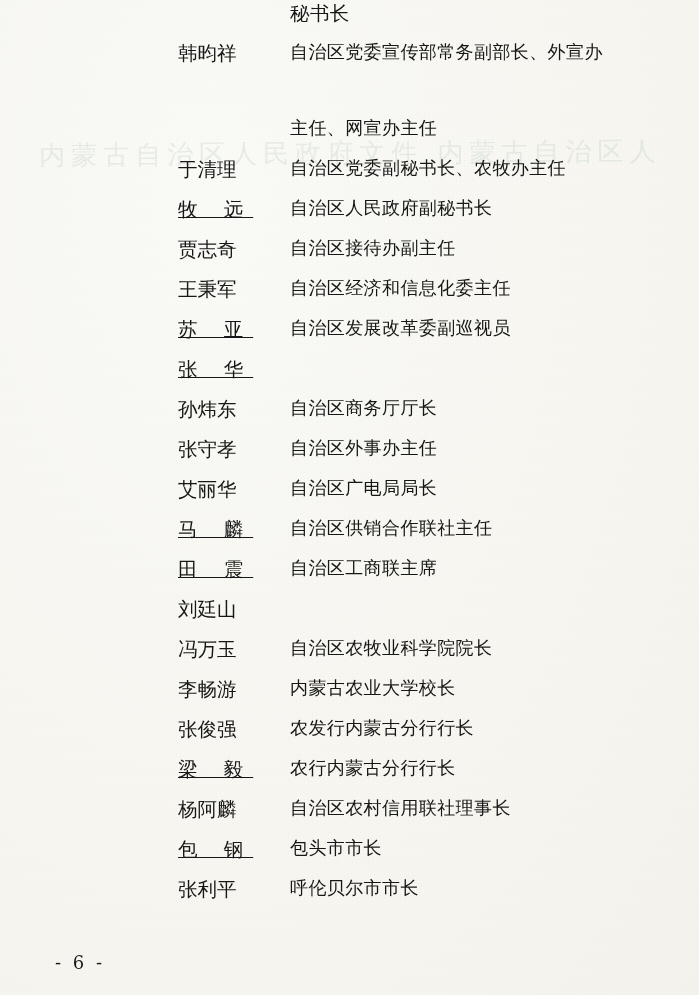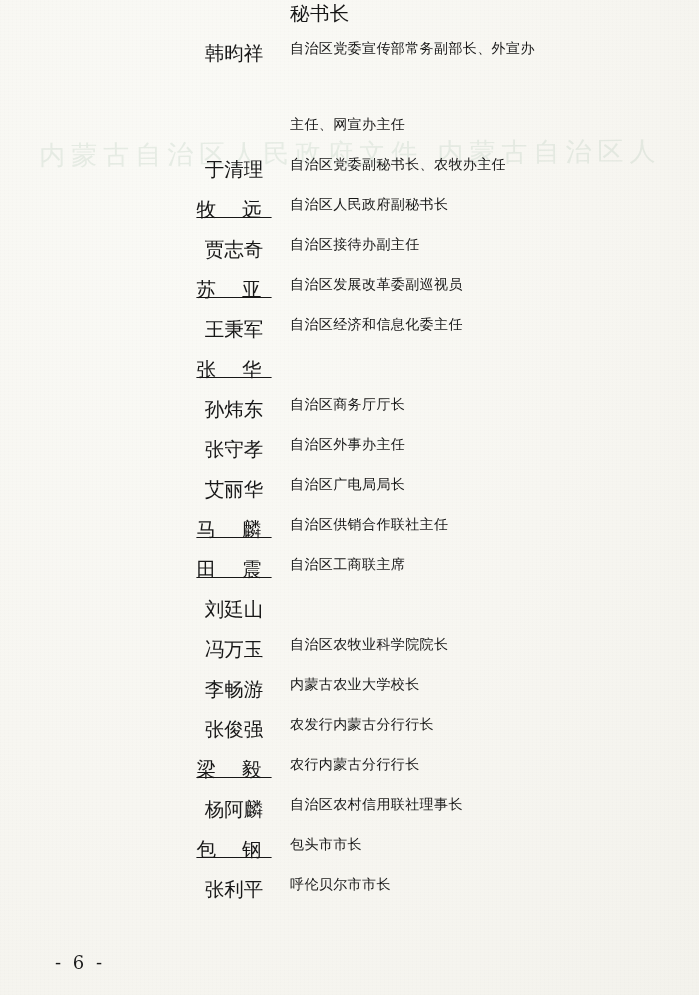--- a/index.html
+++ b/index.html
@@ -58,40 +58,39 @@
     width: 699px;
     height: 816px;
   }
 
   .entry {
     display: flex;
     align-items: flex-start;
     margin: 0;
     padding: 0;
     height: 40px;
-    text-align: center;
   }
 
   .entry .name {
     width: 112px;
     flex: 0 0 112px;
     margin-left: 178px;
     font-size: 19.5px;
     color: #171717;
     letter-spacing: 0px;
     white-space: nowrap;
   }
 
   .name.spaced {
     letter-spacing: 10px;
     text-decoration: underline;
   }
 
   .entry .role {
-    font-size: 14px;
+    font-size: 18px;
     color: #171717;
     letter-spacing: 0.4px;
     white-space: nowrap;
   }
 
   .entry.cont {
     height: 40px;
     margin-top: 36px;
   }
   .entry.cont .role {
@@ -143,28 +142,28 @@
         </div>
         <div class="entry">
           <div class="name spaced">牧 远</div>
           <div class="role">自治区人民政府副秘书长</div>
         </div>
         <div class="entry">
           <div class="name">贾志奇</div>
           <div class="role">自治区接待办副主任</div>
         </div>
         <div class="entry">
+          <div class="name">王秉军</div>
+          <div class="role">自治区经济和信息化委主任</div>
+        </div>
+        <div class="entry">
           <div class="name spaced">苏 亚</div>
           <div class="role">自治区发展改革委副巡视员</div>
         </div>
         <div class="entry">
-          <div class="name">王秉军</div>
-          <div class="role">自治区经济和信息化委主任</div>
-        </div>
-        <div class="entry">
           <div class="name spaced">张 华</div>
         </div>
         <div class="entry">
           <div class="name">孙炜东</div>
           <div class="role">自治区商务厅厅长</div>
         </div>
         <div class="entry">
           <div class="name">张守孝</div>
           <div class="role">自治区外事办主任</div>
         </div>

